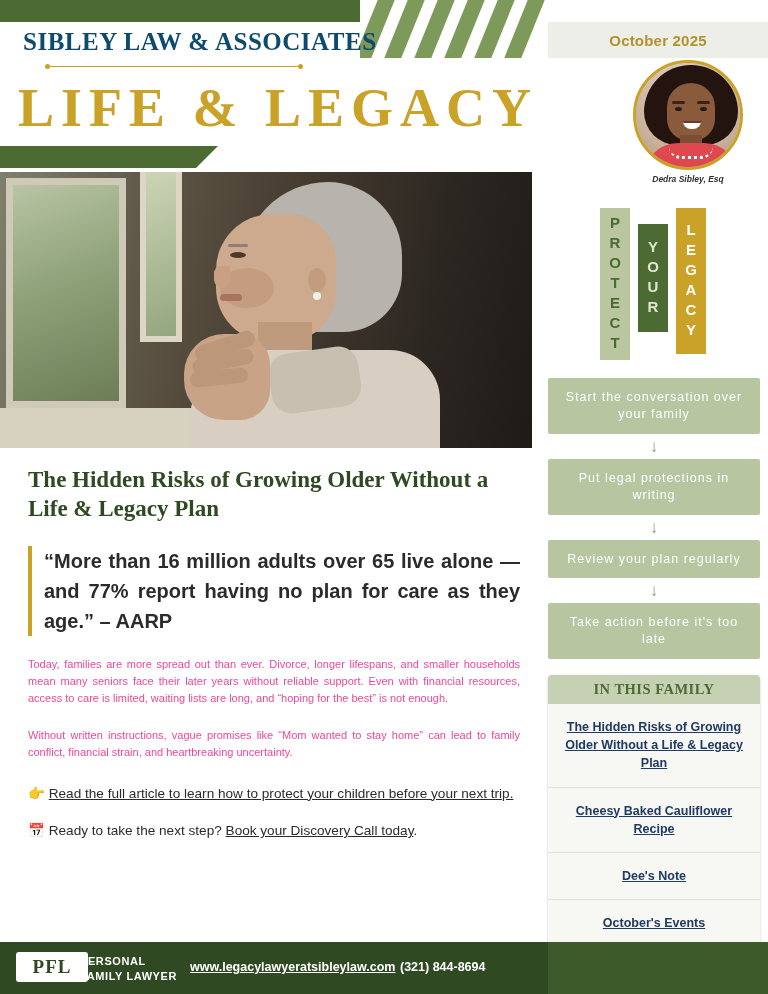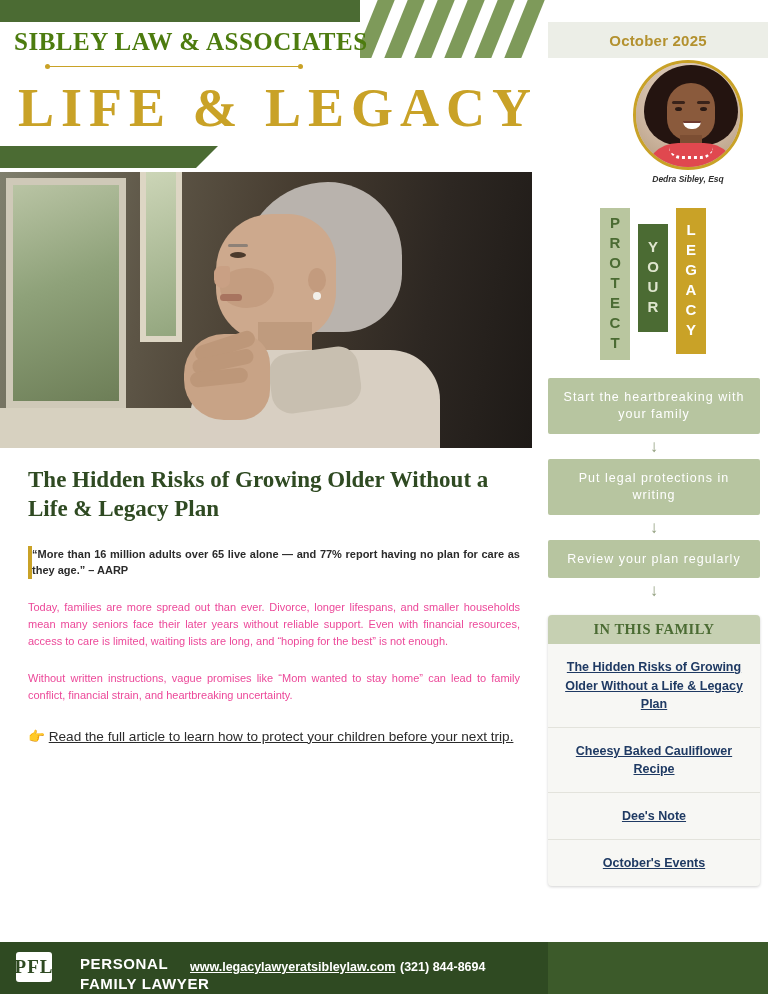--- a/index.html
+++ b/index.html
@@ -47,23 +47,23 @@
     position: absolute; left: 548px; top: 22px; width: 220px; height: 36px;
     background: #eceee7;
   }
   .mast-date {
     position: absolute; left: 548px; top: 22px; width: 220px; height: 36px;
     display: flex; align-items: center; justify-content: center;
     color: #b3912f; font-weight: bold; font-size: 15px;
     letter-spacing: .2px;
   }
   .firm-name {
-    position: absolute; left: 14px; top: 28px;
+    position: absolute; left: 23px; top: 28px;
     font-family: "Liberation Serif", serif;
-    font-weight: bold; font-size: 25px; color: #4d7c0f;
+    font-weight: bold; font-size: 25px; color: #0c4a6e;
     letter-spacing: .5px;
     text-align: right;
   }
   .firm-rule {
     position: absolute; left: 48px; top: 66px; width: 252px; height: 1px;
     background: #c9a227;
   }
   .firm-rule::before, .firm-rule::after {
     content: ""; position: absolute; top: -2px; width: 5px; height: 5px;
     background: #c9a227; border-radius: 50%;
@@ -214,22 +214,22 @@
   .hp-finger2 { left: 42px; top: 172px; width: 62px; height: 15px; transform: rotate(-12deg); }
   .hp-finger3 { left: 40px; top: 188px; width: 58px; height: 15px; transform: rotate(-6deg); }
 
   
   .article { position: absolute; left: 28px; top: 466px; width: 492px; }
   .art-head {
     font-family: "Liberation Serif", serif; font-weight: bold;
     font-size: 23px; color: #2f4a22; line-height: 1.25;
   }
   .pullquote {
-    margin-top: 22px; padding-left: 0; border-left: 4px solid #c9a227;
-    font-weight: bold; font-size: 11px; color: #2b2b2b;
+    margin-top: 22px; padding-left: 12px; border-left: 4px solid #c9a227;
+    font-weight: bold; font-size: 20px; color: #2b2b2b;
     line-height: 1.5; text-align: justify;
   }
   .para {
     margin-top: 20px; font-size: 11px; color: #ec4899;
     line-height: 1.55; text-align: justify;
   }
   .cta-link {
     margin-top: 22px; font-size: 13.6px; line-height: 1.6;
     color: #2b2b2b;
   }
@@ -283,29 +283,29 @@
   
   .footer {
     position: absolute; left: 0; top: 942px; width: 768px; height: 52px;
     background: #2f4a22;
   }
   .footer-notch {
     position: absolute; left: 548px; top: 0; width: 220px; height: 52px;
     background: #3c5a2a;
   }
   .pfl-logo {
-    position: absolute; left: 16px; top: 10px; width: 36px; height: 30px;
+    position: absolute; left: 16px; top: 10px; width: 72px; height: 30px;
     background: #ffffff; border-radius: 3px; display: flex;
     align-items: center; justify-content: center;
     font-family: "Liberation Serif", serif; font-weight: bold;
     font-size: 19px; color: #2f4a22; letter-spacing: 1px;
   }
   .pfl-text {
     position: absolute; left: 80px; top: 12px; color: #ffffff;
-    font-size: 15px; font-weight: bold; line-height: 1.35;
+    font-size: 11px; font-weight: bold; line-height: 1.35;
     letter-spacing: .6px;
   }
   .foot-site {
     position: absolute; left: 190px; top: 18px; color: #ffffff;
     font-size: 12.5px; font-weight: bold; text-decoration: underline;
   }
   .foot-phone {
     position: absolute; left: 400px; top: 18px; color: #ffffff;
     font-size: 12.5px; font-weight: bold;
   }
@@ -375,36 +375,41 @@
 
 <div class="article">
   <div class="art-head">The Hidden Risks of Growing Older Without a Life &amp; Legacy Plan</div>
   <div class="pullquote">“More than 16 million adults over 65 live alone — and 77% report having no plan for care as they age.” – AARP</div>
   <div class="para">Today, families are more spread out than ever. Divorce, longer lifespans, and smaller households mean many seniors face their later years without reliable support. Even with financial resources, access to care is limited, waiting lists are long, and “hoping for the best” is not enough.</div>
   <div class="para">Without written instructions, vague promises like “Mom wanted to stay home” can lead to family conflict, financial strain, and heartbreaking uncertainty.</div>
   <div class="cta-link">
     <span>👉</span>
     <a href="#">Read the full article to learn how to protect your children before your next trip.</a>
   </div>
+  <div class="cta-line2">
+    <span>📅</span>
+    <span>Ready to take the next step? </span><a href="#">Book your Discovery Call today</a><span>.</span>
+  </div>
 </div>
 
 <div class="rail">
 
   <div class="vert-words">
     <div class="vword w1">PROTECT</div>
     <div class="vword w2">YOUR</div>
     <div class="vword w3">LEGACY</div>
   </div>
 
-  <div class="step">Start the heartbreaking with your family</div>
+  <div class="step">Start the conversation over your family</div>
   <div class="arrow">↓</div>
   <div class="step">Put legal protections in writing</div>
   <div class="arrow">↓</div>
   <div class="step">Review your plan regularly</div>
   <div class="arrow">↓</div>
+  <div class="step">Take action before it's too late</div>
 
   <div class="issue-box">
     <div class="issue-head">IN THIS FAMILY</div>
     <div class="issue-item"><span>The Hidden Risks of Growing Older Without a Life &amp; Legacy Plan</span></div>
     <div class="issue-item"><span>Cheesy Baked Cauliflower Recipe</span></div>
     <div class="issue-item"><span>Dee's Note</span></div>
     <div class="issue-item"><span>October's  Events</span></div>
   </div>
 </div>
 

